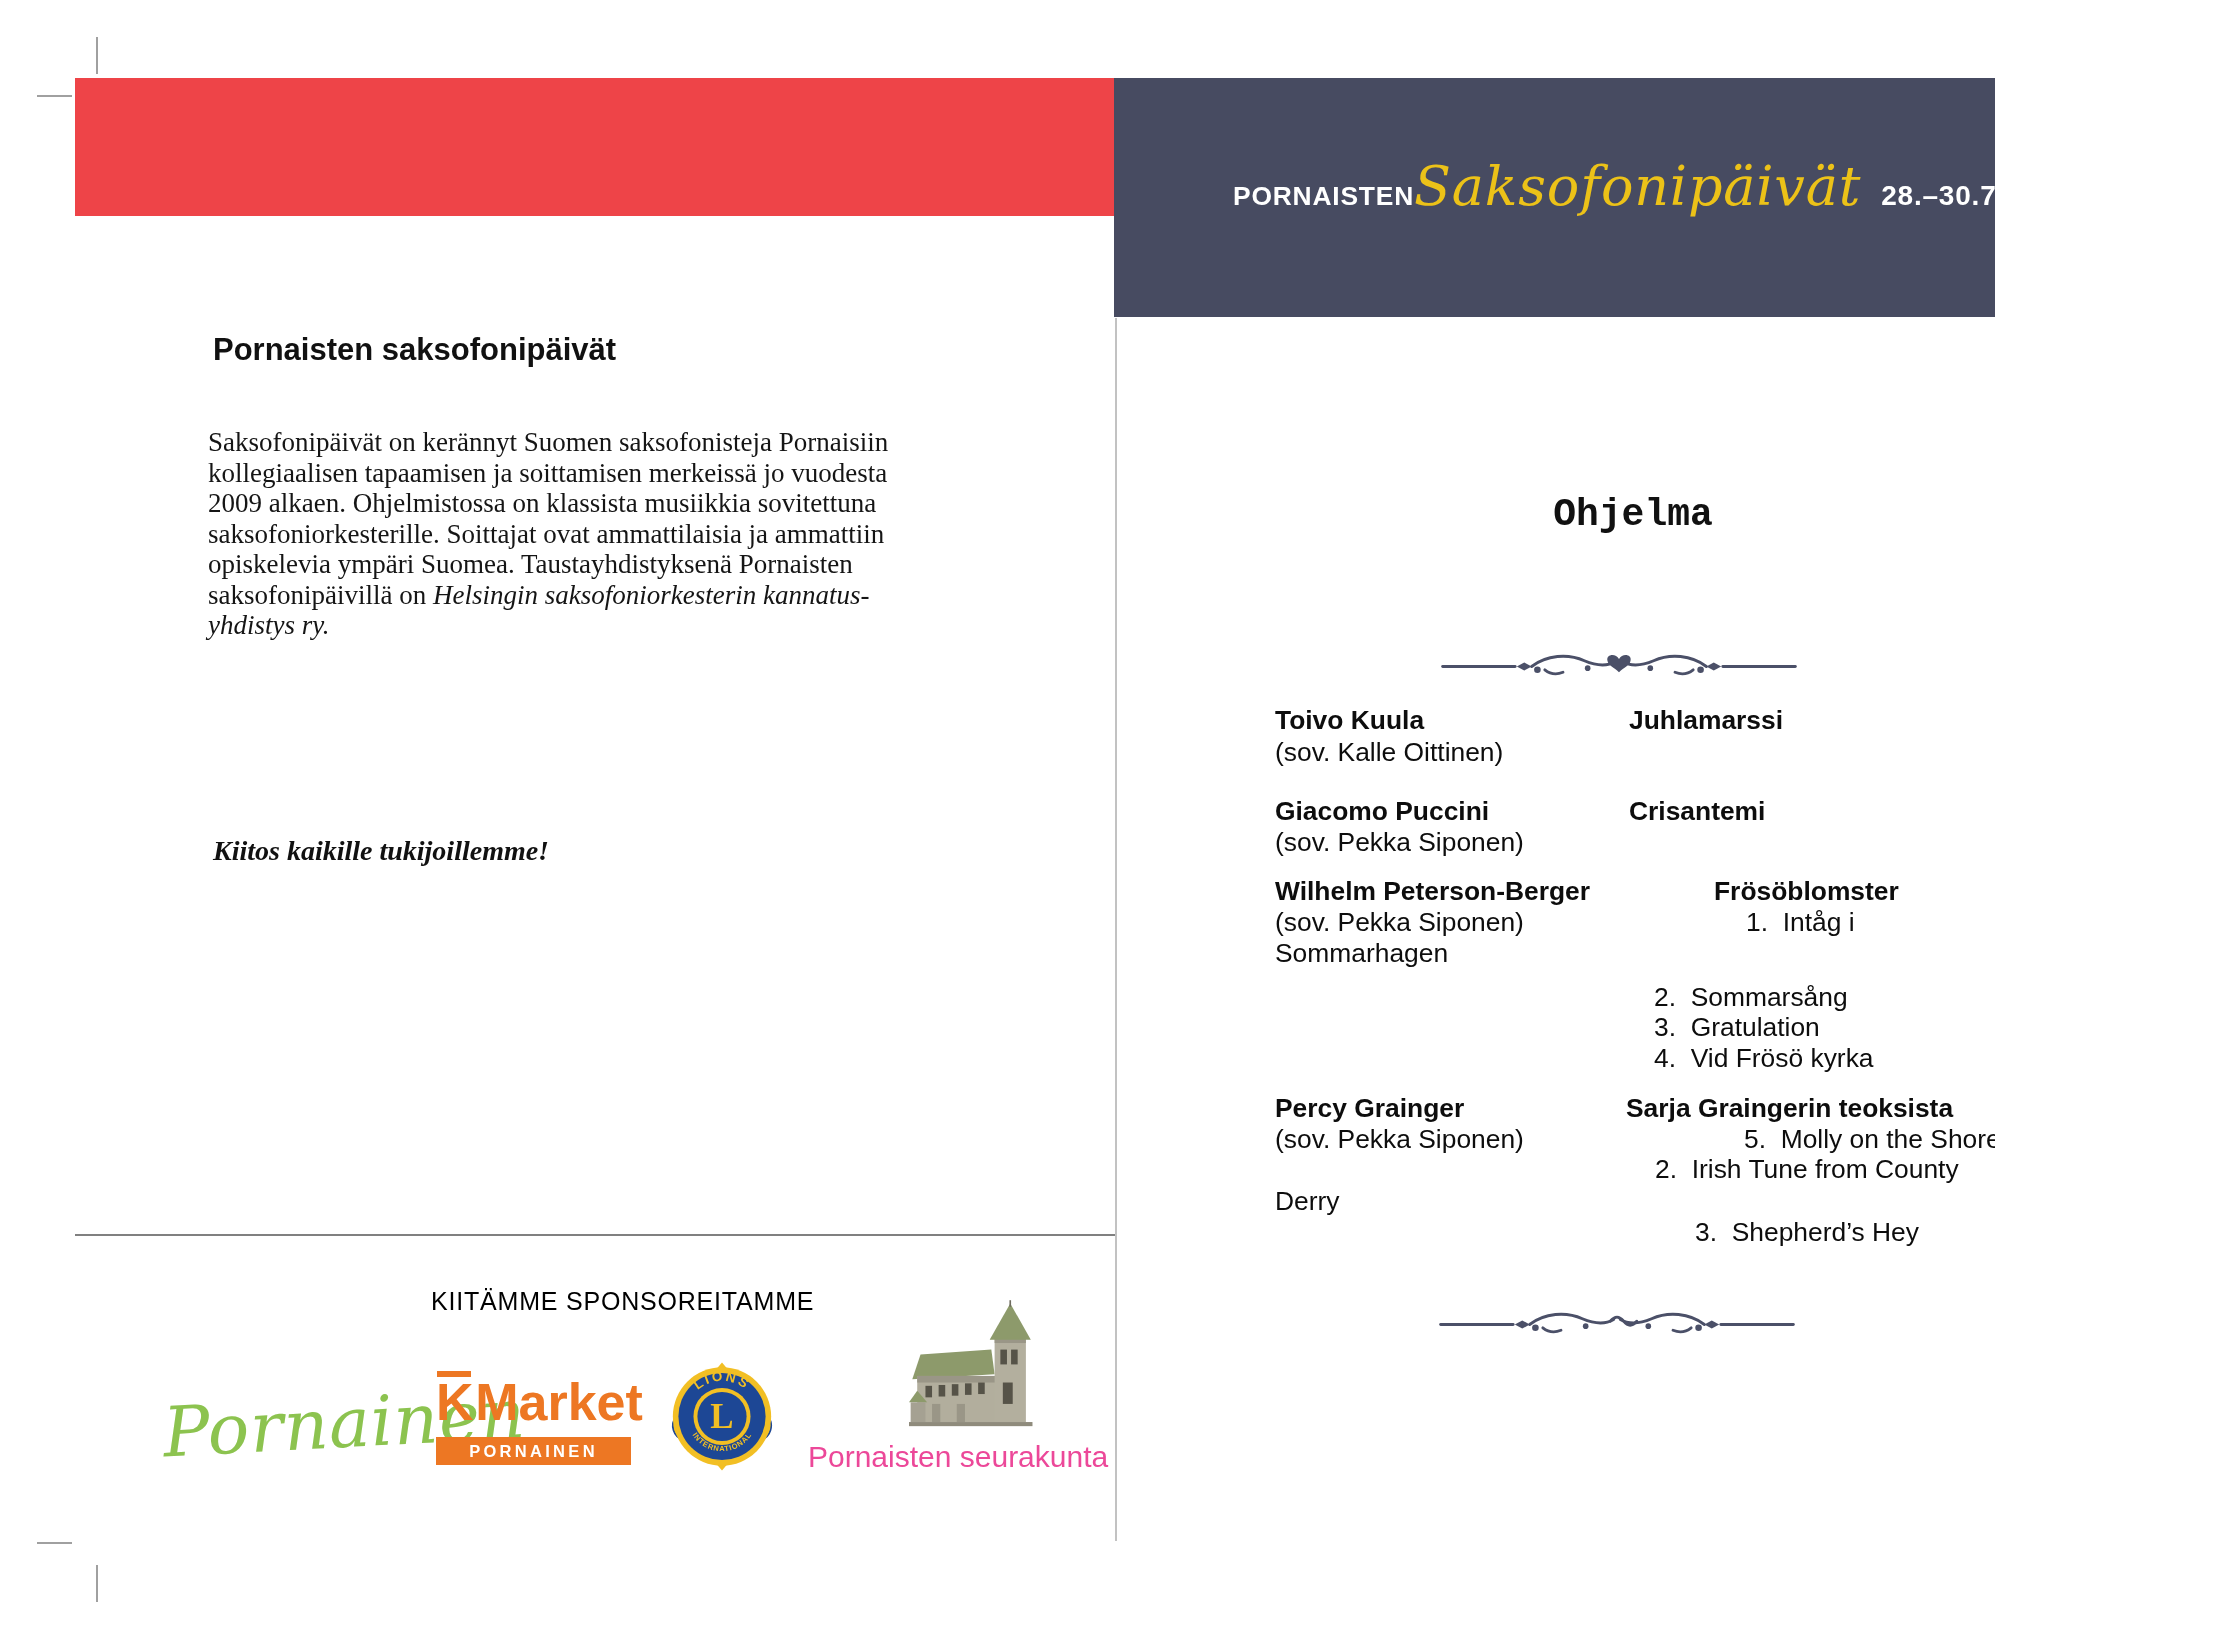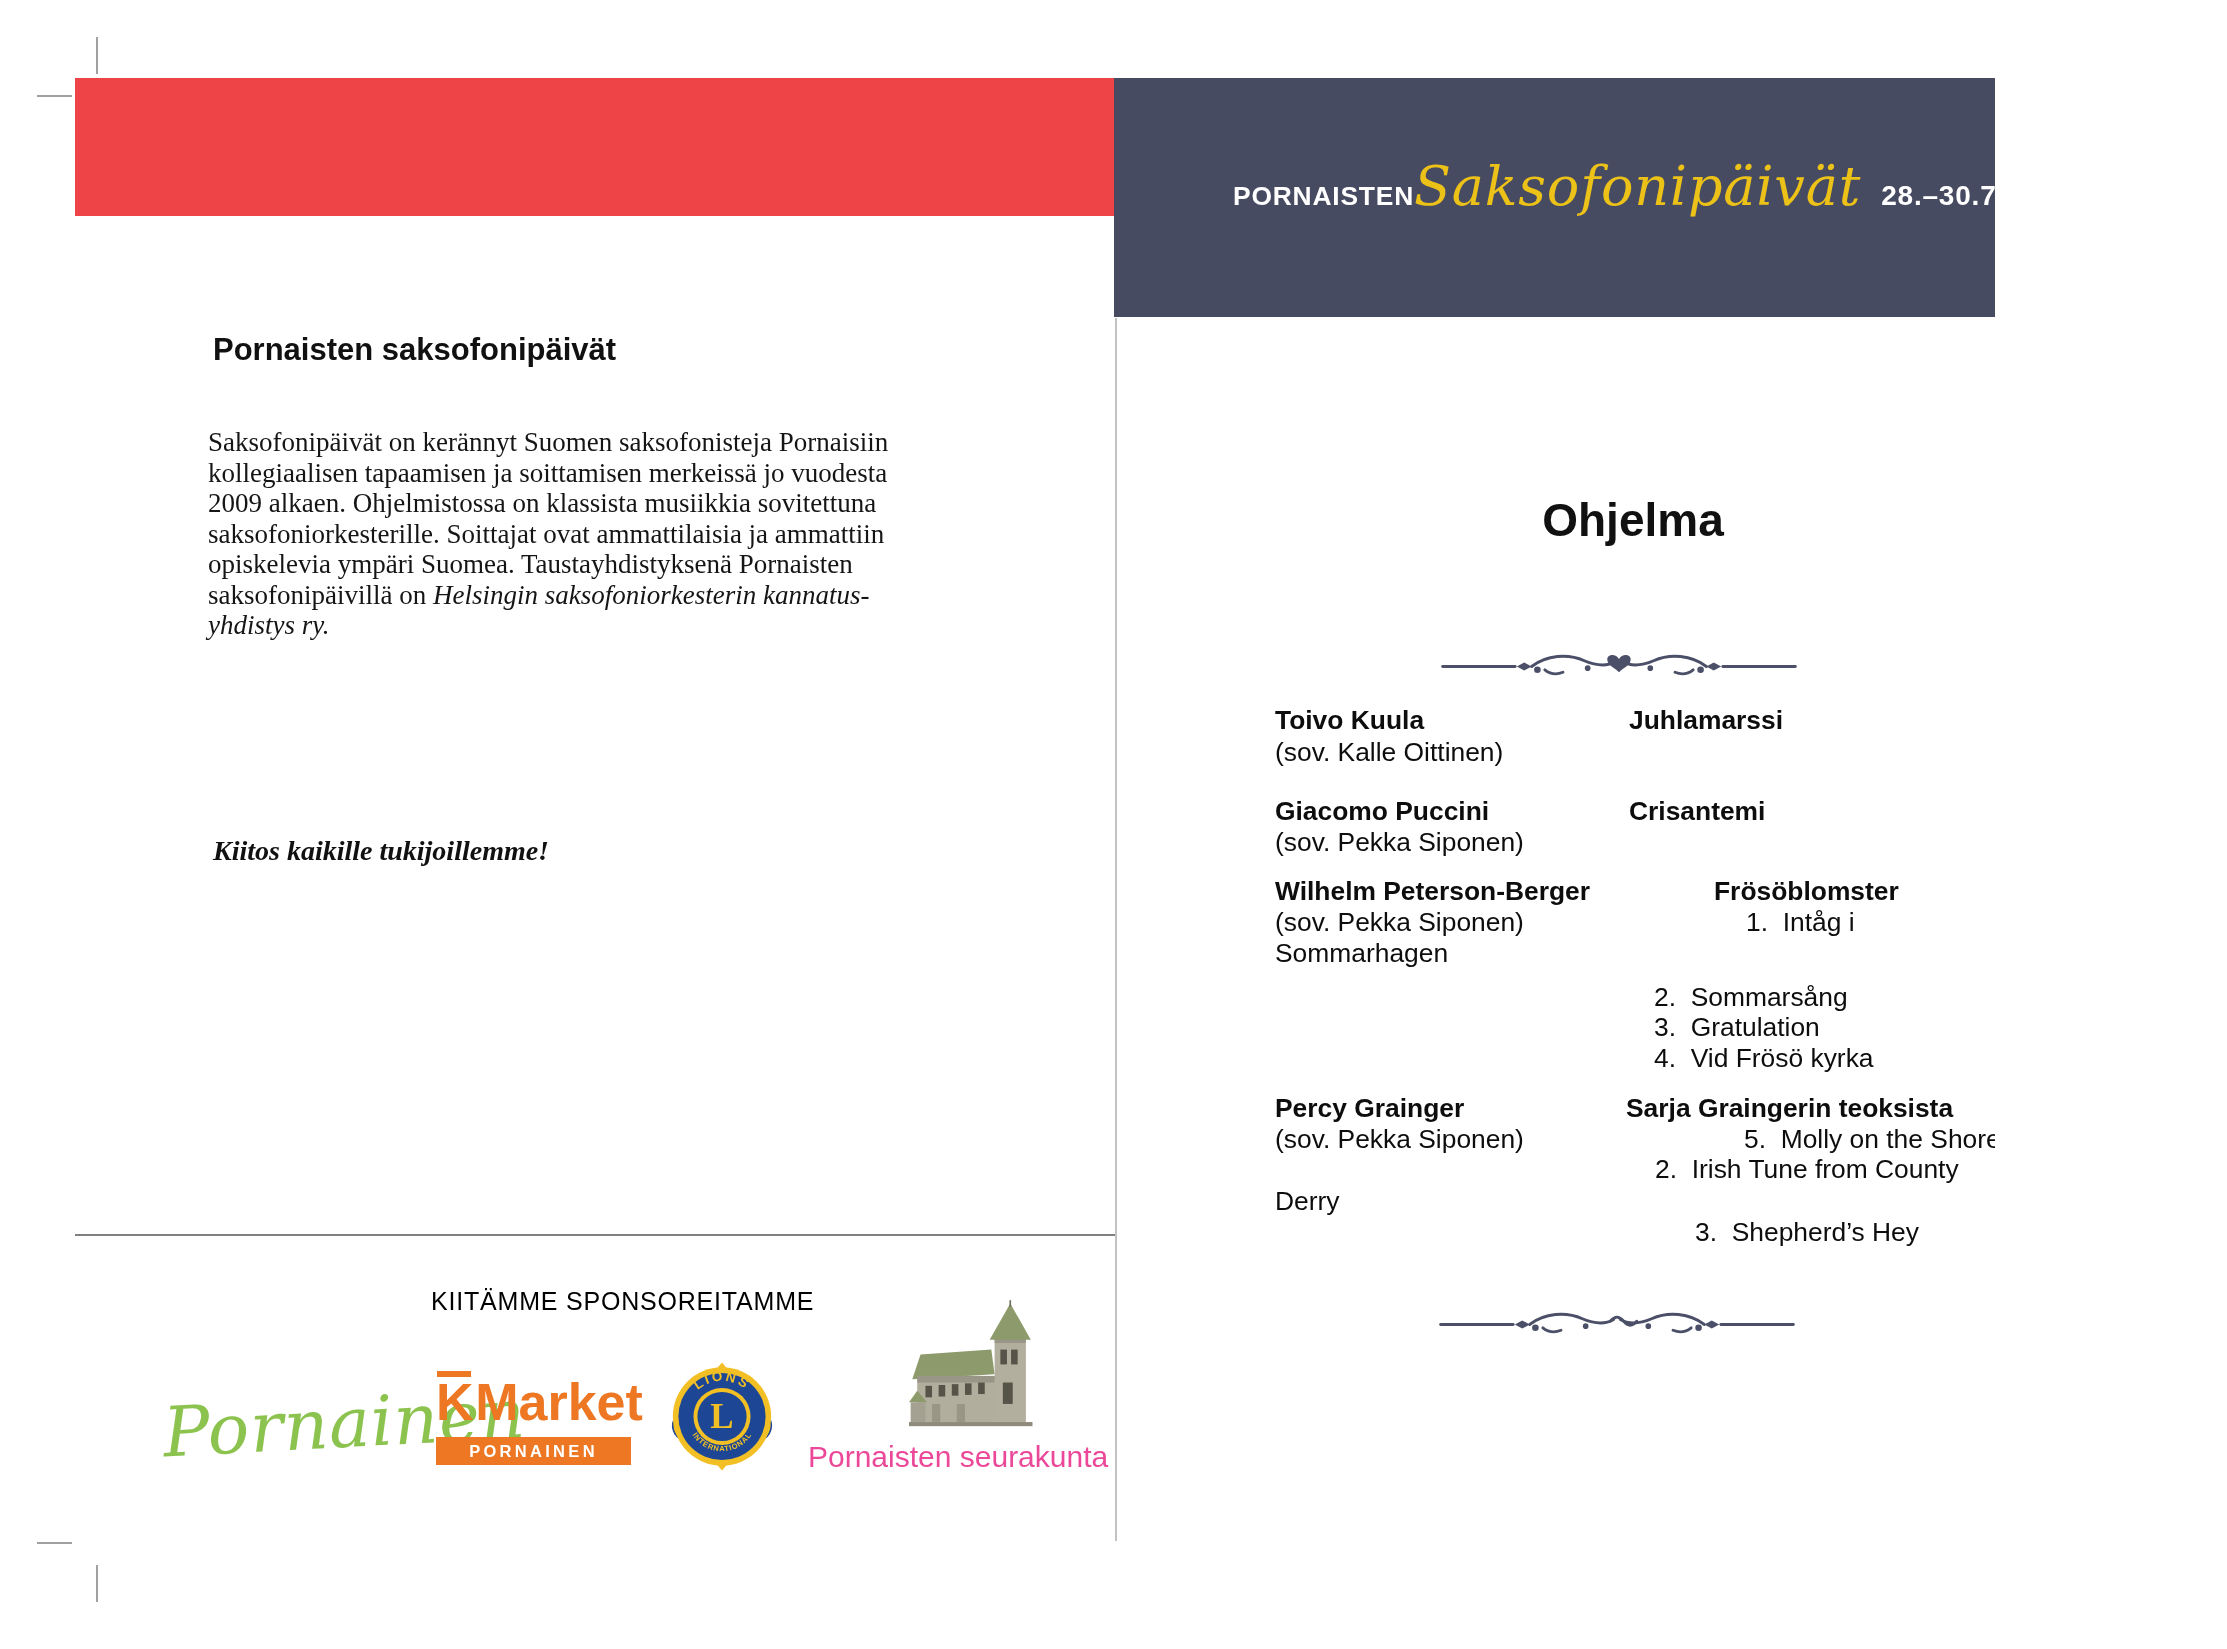--- a/index.html
+++ b/index.html
@@ -48,21 +48,21 @@
   .km-k{position:relative;display:inline-block;margin-right:1.6px;}
   .km-k::before{content:"";position:absolute;left:0.8px;right:2.5px;top:-5px;height:5.8px;
                 background:var(--kmarket_orange);}
   .km-bar{margin-top:8.2px;width:195px;height:28px;background:var(--kmarket_orange);
           color:#fff;font-size:16.5px;font-weight:bold;letter-spacing:3.3px;
           display:flex;align-items:center;justify-content:center;}
 
   .church-caption{left:808px;top:1440px;font-size:30px;color:#ec4899;}
 
   
-  .ohjelma{left:1526px;top:493px;width:214px;text-align:center;font-size:46px;font-weight:bold;}
+  .ohjelma{left:1526px;top:493px;width:214px;text-align:center;font-size:38px;font-weight:bold;font-family:Liberation Mono, monospace;}
   .pline{position:absolute;font-size:26.4px;white-space:pre;color:#0d0d0d;}
   .b{font-weight:bold;}
 </style>
 </head>
 <body>
 
 <div class="canvas">
 
   <div class="mark" style="left:96px;top:37px;width:1.6px;height:37px"></div>
   <div class="mark" style="left:37px;top:95px;width:35px;height:1.6px"></div>

